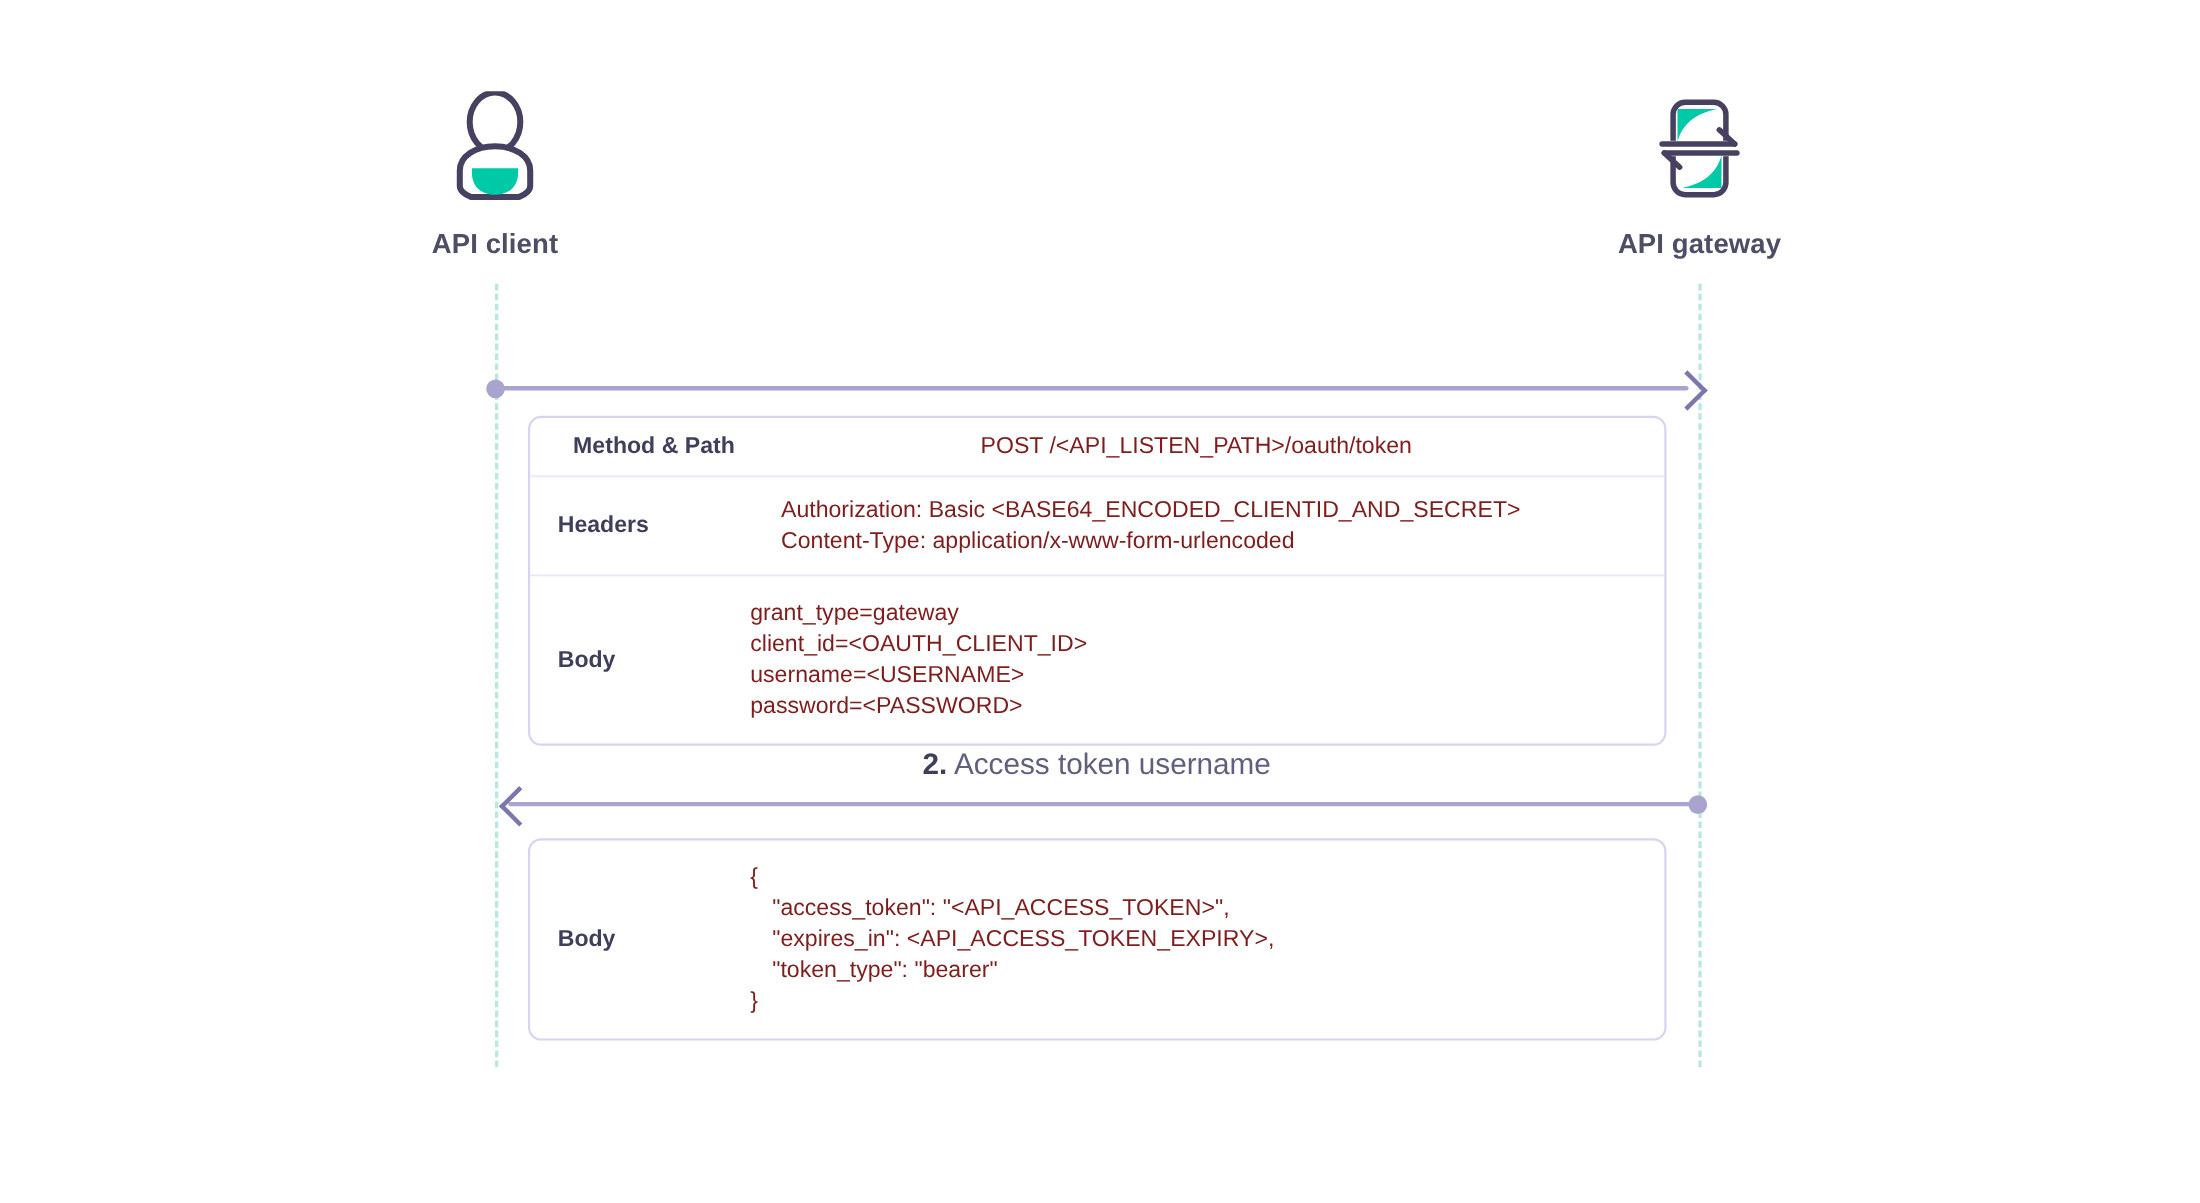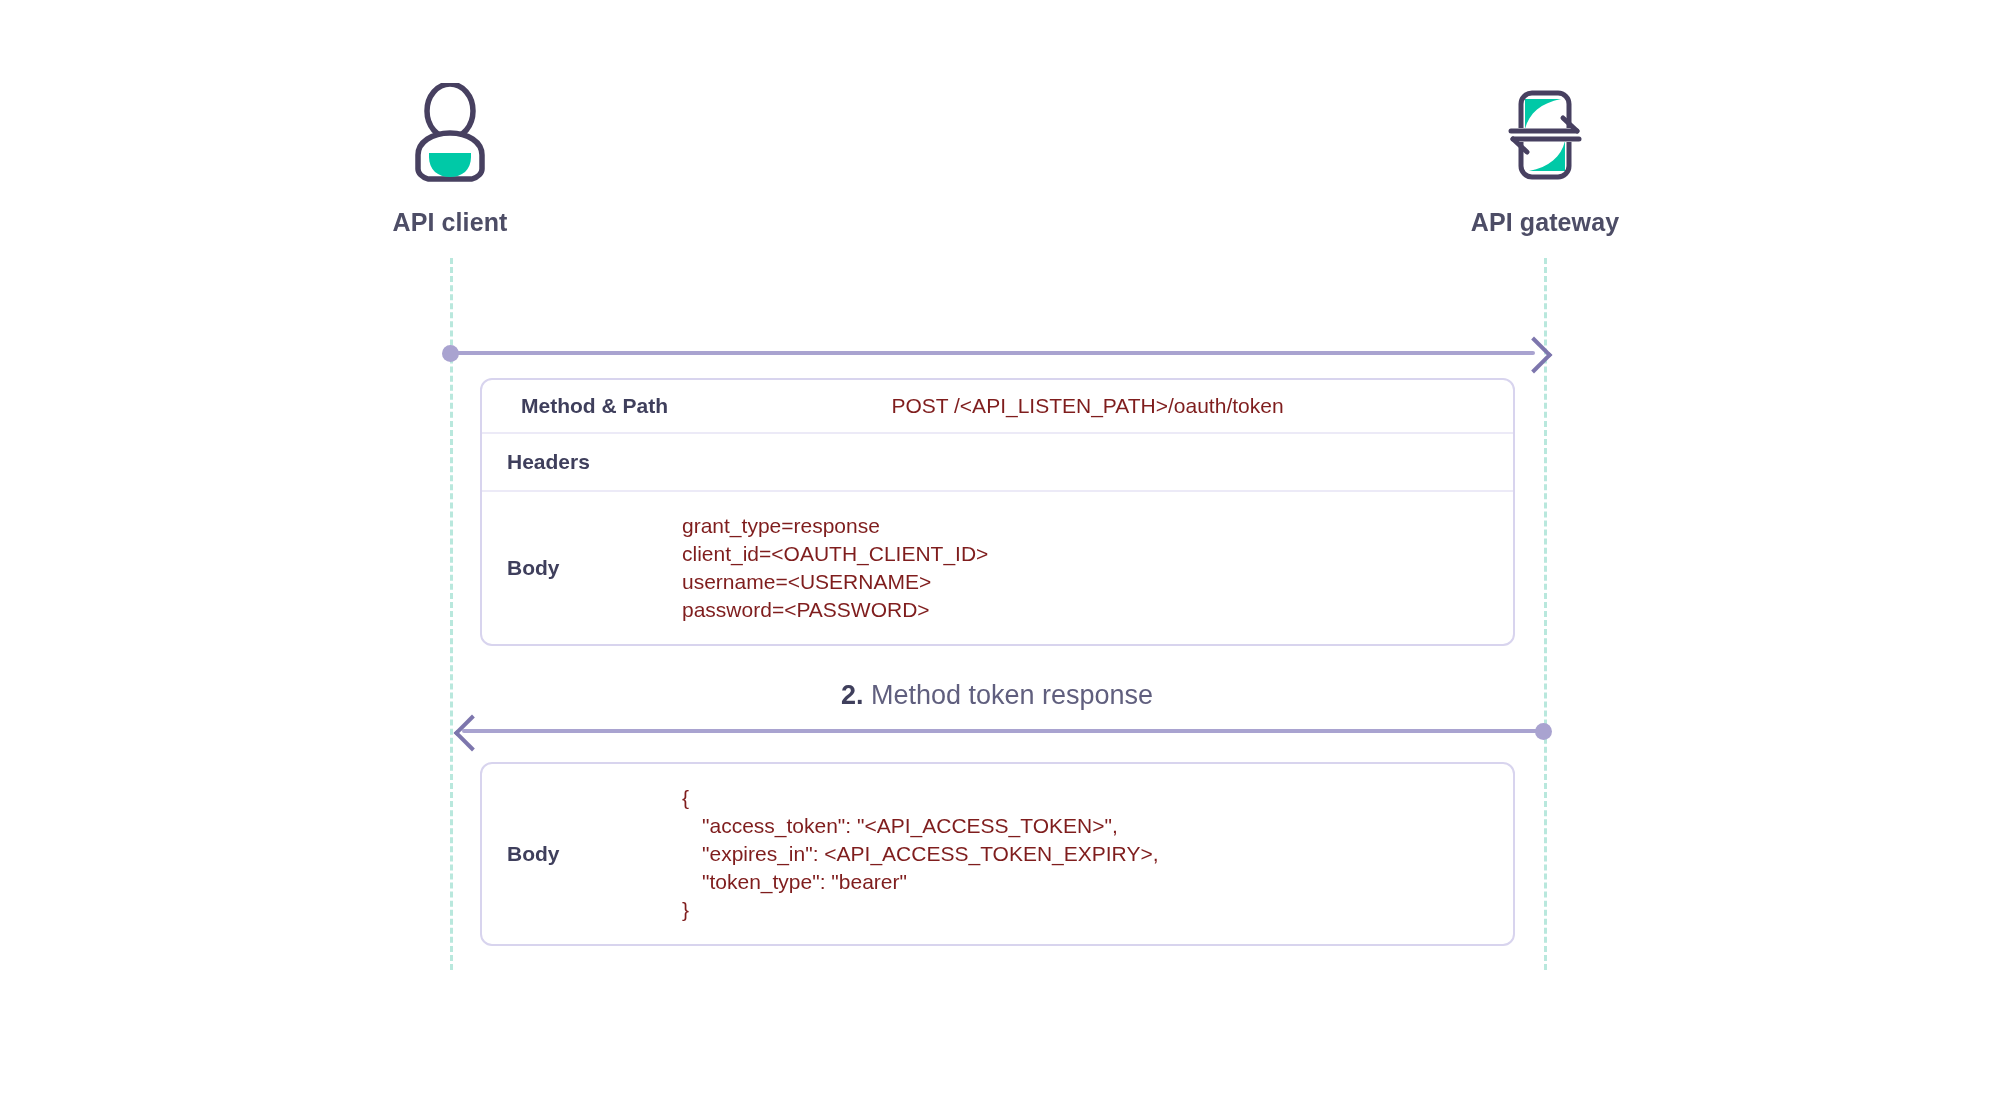--- a/index.html
+++ b/index.html
@@ -201,34 +201,38 @@
 
   <div class="detail-table" id="table-request">
     <div class="detail-row r-h">
       <div class="detail-key">Method &amp; Path</div>
       <div class="detail-val">
         <span class="ln">POST /&lt;API_LISTEN_PATH&gt;/oauth/token</span>
       </div>
     </div>
     <div class="detail-row r-hd">
       <div class="detail-key">Headers</div>
+      <div class="detail-val">
+        <span class="ln">Authorization: Basic &lt;BASE64_ENCODED_CLIENTID_AND_SECRET&gt;</span>
+        <span class="ln">Content-Type: application/x-www-form-urlencoded</span>
+      </div>
     </div>
     <div class="detail-row r-b">
       <div class="detail-key">Body</div>
       <div class="detail-val">
-        <span class="ln">grant_type=response</span>
+        <span class="ln">grant_type=gateway</span>
         <span class="ln">client_id=&lt;OAUTH_CLIENT_ID&gt;</span>
         <span class="ln">username=&lt;USERNAME&gt;</span>
         <span class="ln">password=&lt;PASSWORD&gt;</span>
       </div>
     </div>
   </div>
 
   <div class="msg-label" id="msg2-label">
-    <b>2.</b><span> Method token response</span>
+    <b>2.</b><span> Access token username</span>
   </div>
   <div class="arrow-dot" id="msg2-dot"></div>
   <div class="arrow-line" id="msg2-line"></div>
   <div class="arrow-head left" id="msg2-head"></div>
 
   <div class="detail-table" id="table-response">
     <div class="detail-row r-b">
       <div class="detail-key">Body</div>
       <div class="detail-val">
         <span class="ln">{</span>

